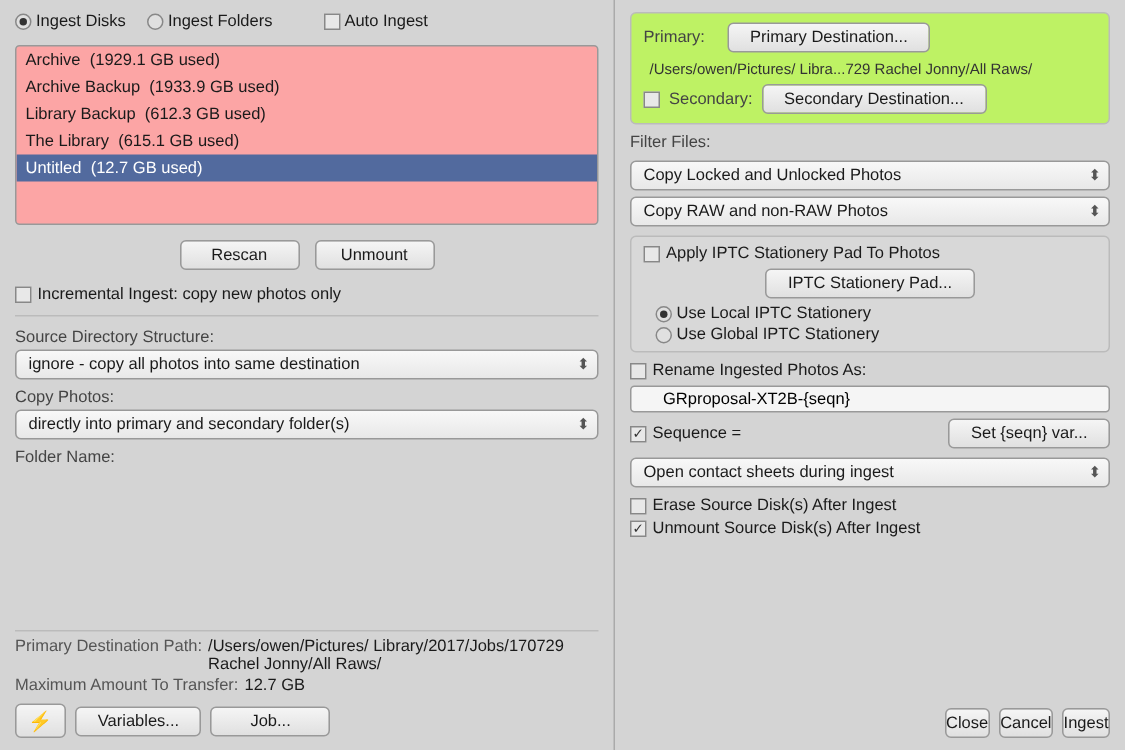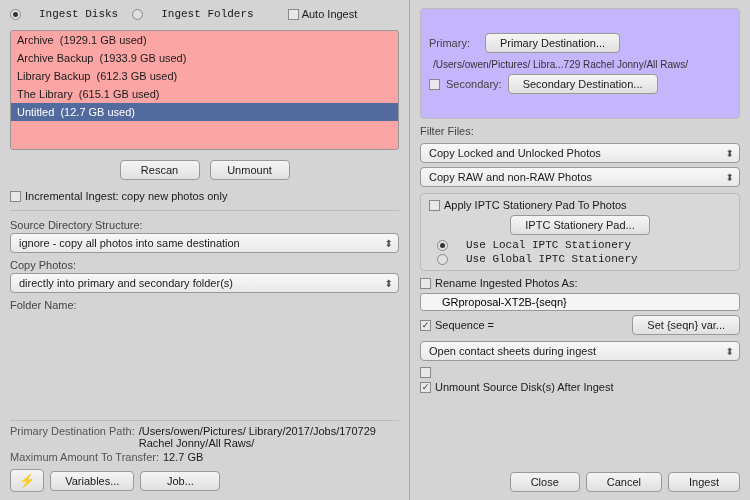--- a/index.html
+++ b/index.html
@@ -33,22 +33,21 @@
     .top-radio-row {
       display: flex;
       align-items: center;
       gap: 14px;
       padding-bottom: 4px;
     }
 
     .radio-option {
       display: flex;
       align-items: flex-end;
-      gap: 18px;
-      font-family: Liberation Mono, monospace;
+      gap: 3px;
     }
 
     .radio-circle {
       width: 11px;
       height: 11px;
       border-radius: 50%;
       border: 1.5px solid #888;
       background: #e0e0e0;
       display: inline-flex;
       align-items: center;
@@ -203,24 +202,24 @@
     
     .right-panel {
       width: 340px;
       padding: 8px 10px;
       display: flex;
       flex-direction: column;
       gap: 6px;
     }
 
     .destination-section {
-      background: #c4b5fd;
+      background: #bef264;
       border: 1px solid #bbb;
       border-radius: 4px;
-      padding: 24px 8px;
+      padding: 6px 8px;
     }
 
     .dest-row {
       display: flex;
       align-items: center;
       gap: 6px;
       margin-bottom: 4px;
     }
 
     .dest-label {
@@ -330,21 +329,21 @@
       justify-content: flex-end;
       gap: 6px;
       margin-top: auto;
       padding-top: 4px;
     }
 
     .ingest-button {
       background: linear-gradient(to bottom, #f5f5f5, #e0e0e0);
       border: 1px solid #999;
       border-radius: 4px;
-      padding: 3px 20px;
+      padding: 3px 0;
       font-size: 11px;
       cursor: pointer;
       color: #1a1a1a;
     }
 
     .divider {
       height: 1px;
       background: #bbb;
       margin: 2px 0;
     }
@@ -521,20 +520,21 @@
     <div class="select-container">
       <select class="mac-select">
         <option>Open contact sheets during ingest</option>
       </select>
       <span class="select-arrow">⬍</span>
     </div>
 
     <div class="erase-section">
       <div class="erase-row">
         <div class="checkbox-box"></div>
+        <span>Erase Source Disk(s) After Ingest</span>
       </div>
       <div class="erase-row">
         <div class="checkbox-box checked-box"></div>
         <span>Unmount Source Disk(s) After Ingest</span>
       </div>
     </div>
 
     <div class="right-bottom-buttons">
       <button class="ingest-button">Close</button>
       <button class="ingest-button">Cancel</button>

